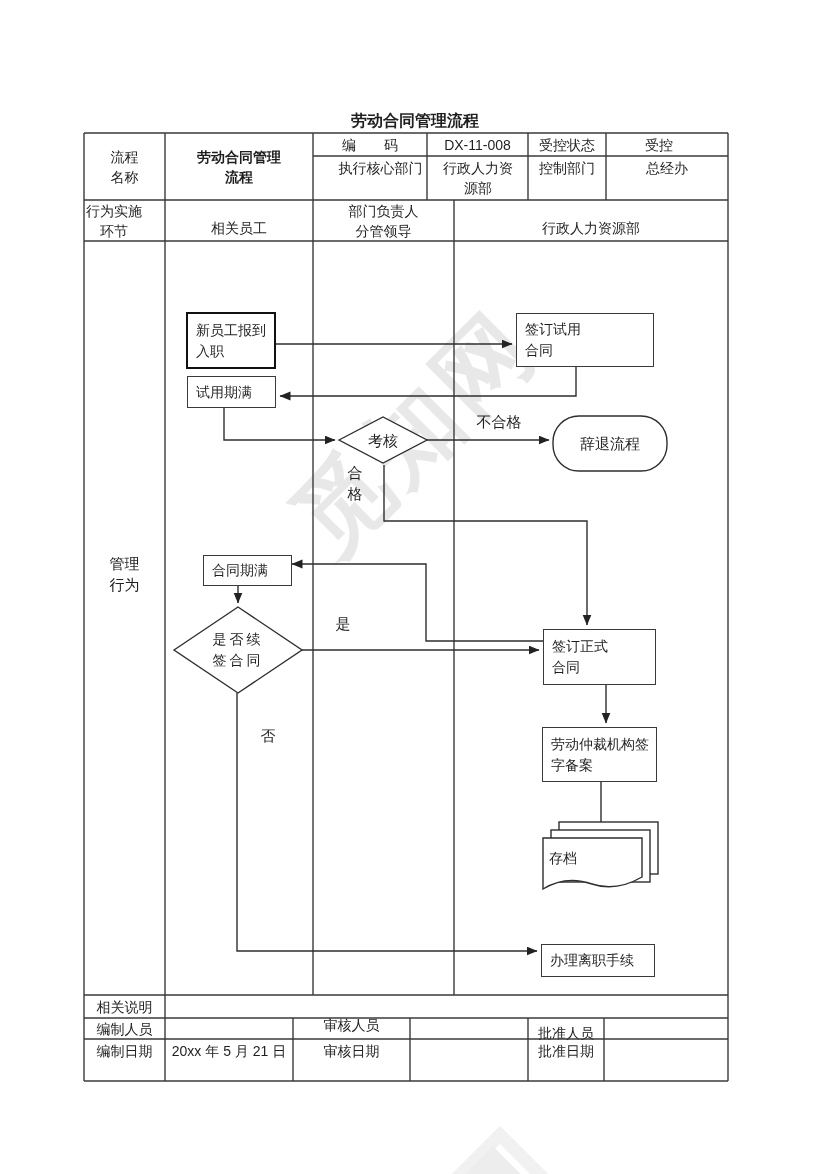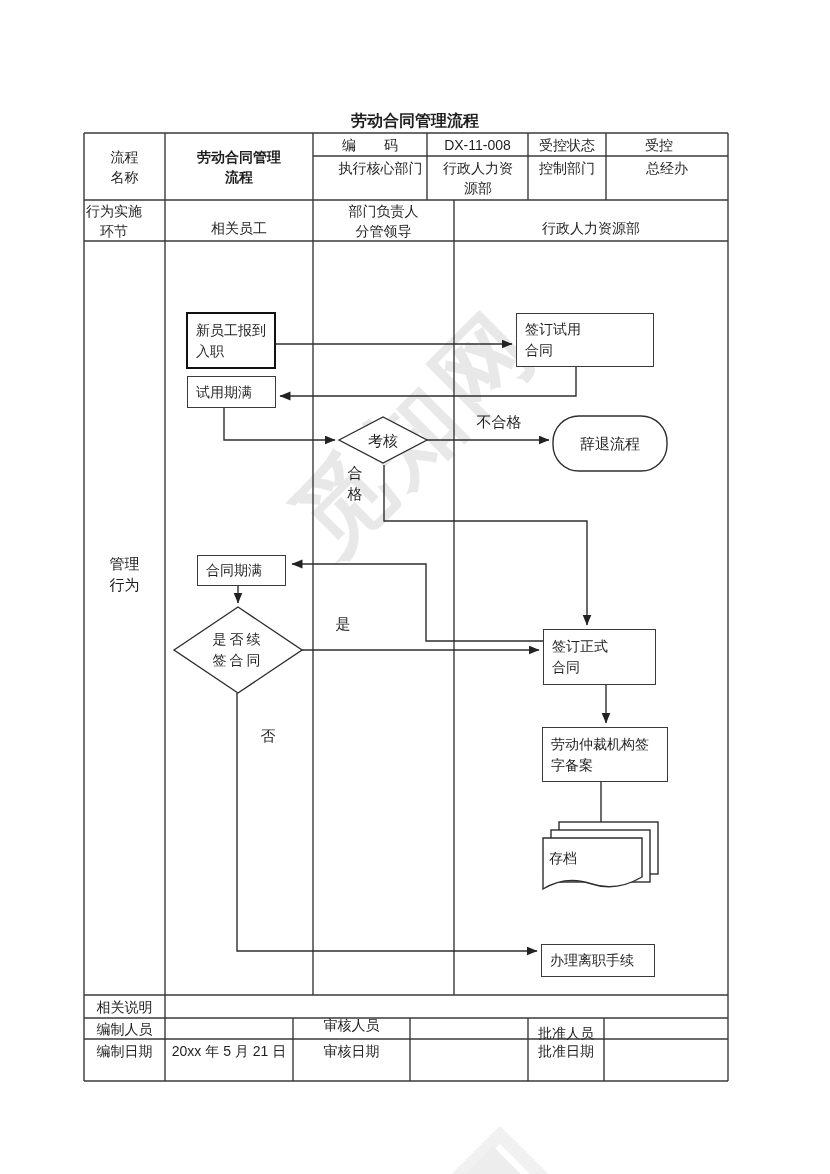--- a/index.html
+++ b/index.html
@@ -117,24 +117,24 @@
 分管领导</div>
   <div class="cell bottom" style="left:454px;top:187px;width:274px;height:41px;">行政人力资源部</div>
   <div class="cell" style="left:84px;top:536px;width:81px;height:50px;font-size:15px;line-height:21px;">管理
 行为</div>
 
   <div class="node heavy" style="left:186px;top:299px;width:90px;height:57px;">新员工报到
 入职</div>
   <div class="node" style="left:516px;top:300px;width:138px;height:54px;">签订试用
 合同</div>
   <div class="node" style="left:187px;top:363px;width:89px;height:32px;">试用期满</div>
-  <div class="node" style="left:197px;top:542px;width:89px;height:31px;">合同期满</div>
+  <div class="node" style="left:203px;top:542px;width:89px;height:31px;">合同期满</div>
   <div class="node" style="left:543px;top:616px;width:113px;height:56px;">签订正式
 合同</div>
-  <div class="node" style="left:542px;top:714px;width:126px;height:55px;">劳动仲裁机构签
+  <div class="node" style="left:542px;top:714px;width:115px;height:55px;">劳动仲裁机构签
 字备案</div>
   <div class="node" style="left:541px;top:931px;width:114px;height:33px;">办理离职手续</div>
 
   <div class="lbl" style="left:339px;top:404px;width:88px;height:46px;">考核</div>
   <div class="lbl" style="left:553px;top:403px;width:114px;height:55px;">辞退流程</div>
   <div class="lbl" style="left:174px;top:594px;width:128px;height:86px;letter-spacing:3px;font-size:14px;">是否续
 签合同</div>
   <div class="lbl" style="left:549px;top:827px;width:60px;height:36px;justify-content:flex-start;font-size:14px;">存档</div>
 
   <div class="lbl" style="left:461px;top:396px;width:76px;height:24px;">不合格</div>

